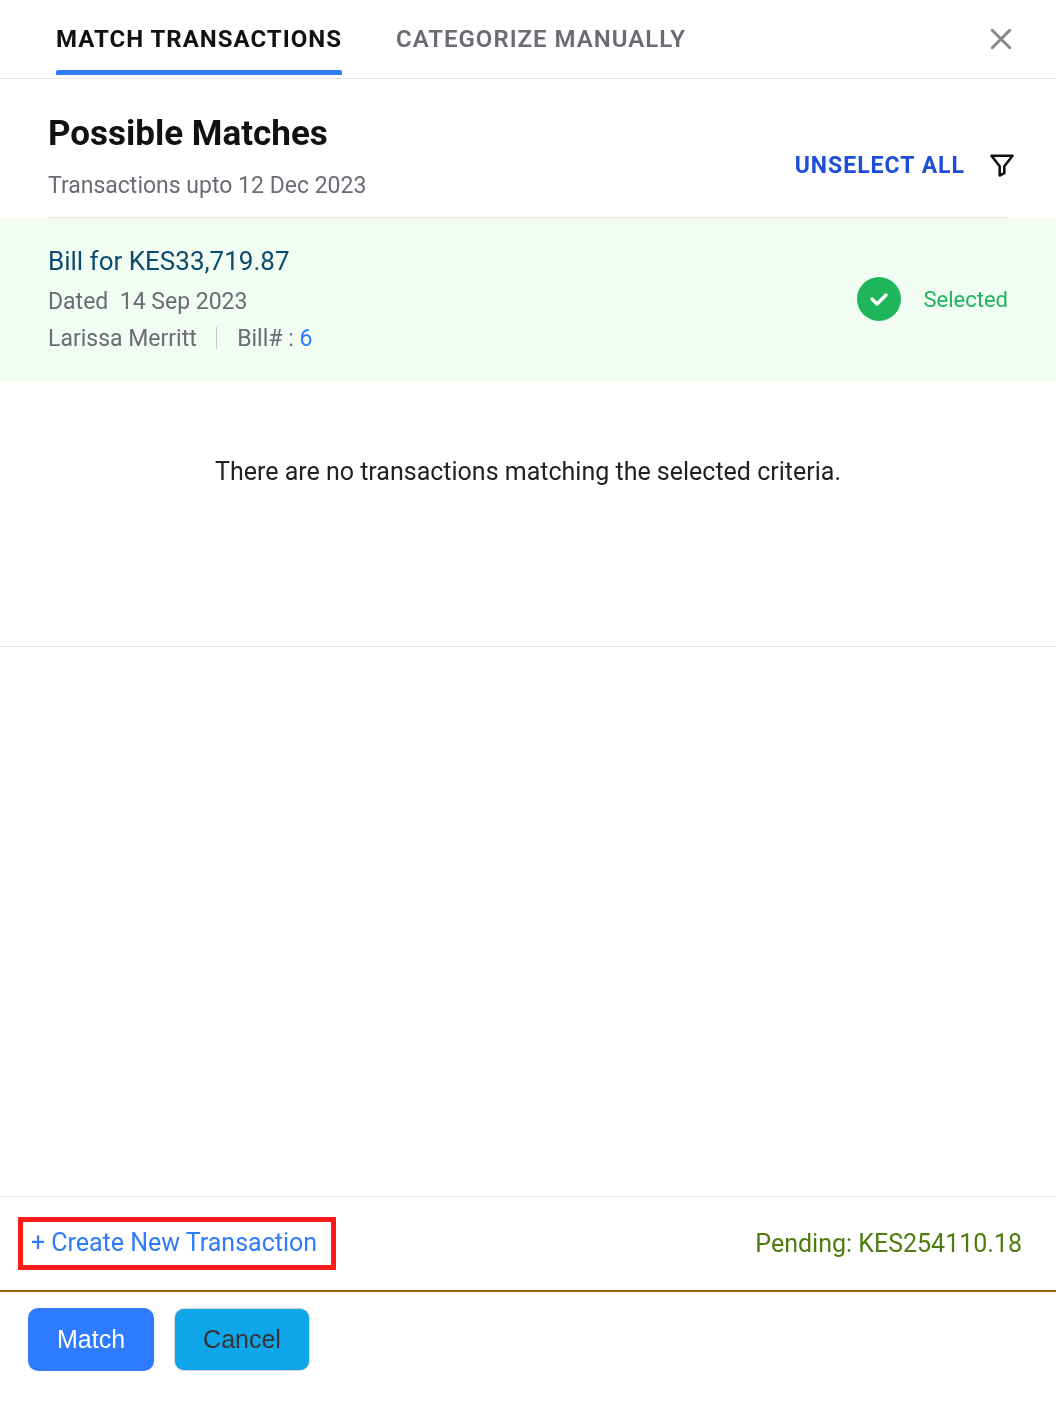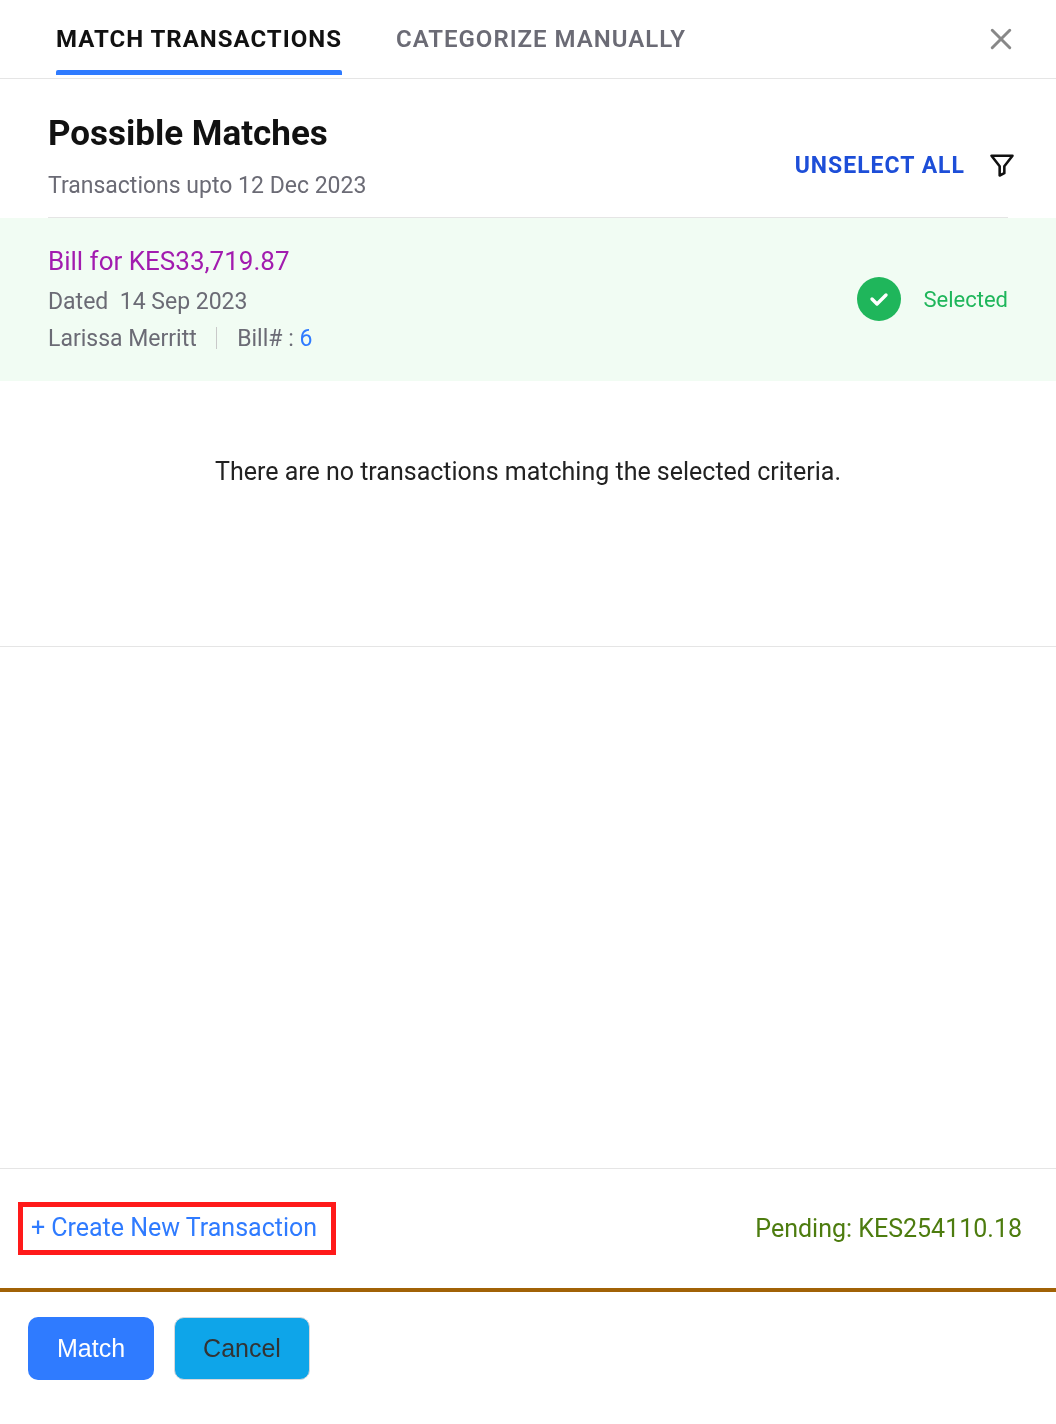--- a/index.html
+++ b/index.html
@@ -87,21 +87,21 @@
   .match-card {
     background: #f1fcf3;
     padding: 28px 48px 28px 48px;
     display: flex;
     align-items: center;
     border-bottom: 1px solid transparent;
   }
   .match-left { flex: 1; }
   .match-title {
     font-size: 26px;
-    color: #a21caf;
+    color: #0c4a6e;
     margin-bottom: 12px;
   }
   .match-dated {
     font-size: 23px;
     color: #6b6b75;
     margin-bottom: 10px;
   }
   .match-meta {
     font-size: 23px;
     color: #6b6b75;
@@ -141,25 +141,25 @@
     font-size: 25px;
     color: #222;
     padding: 76px 40px 160px;
     border-bottom: 1px solid #e5e5e5;
   }
   .footer-row {
     position: absolute;
     left: 0; right: 0;
     bottom: 132px;
     border-top: 1px solid #e5e5e5;
-    border-bottom: 4px solid #a16207;
+    border-bottom: 2px solid #a16207;
     padding: 18px 34px 18px 18px;
     display: flex;
     align-items: center;
-    height: 124px;
+    height: 96px;
   }
   .create-link-wrap {
     border: 5px solid #ff1a1a;
     padding: 6px 14px 8px 8px;
     display: inline-flex;
     align-items: center;
   }
   .create-link {
     font-size: 25px;
     color: #2f7bff;
@@ -167,21 +167,21 @@
   }
   .plus { margin-right: 6px; }
   .pending {
     margin-left: auto;
     font-size: 25px;
     color: #4d7c0f;
   }
   .action-bar {
     position: absolute;
     left: 0; right: 0;
-    bottom: 8px;
+    bottom: 17px;
     padding: 36px 28px;
     display: flex;
     gap: 20px;
   }
   .btn {
     font-size: 25px;
     padding: 16px 28px;
     border-radius: 10px;
     cursor: pointer;
     border: 1px solid transparent;

